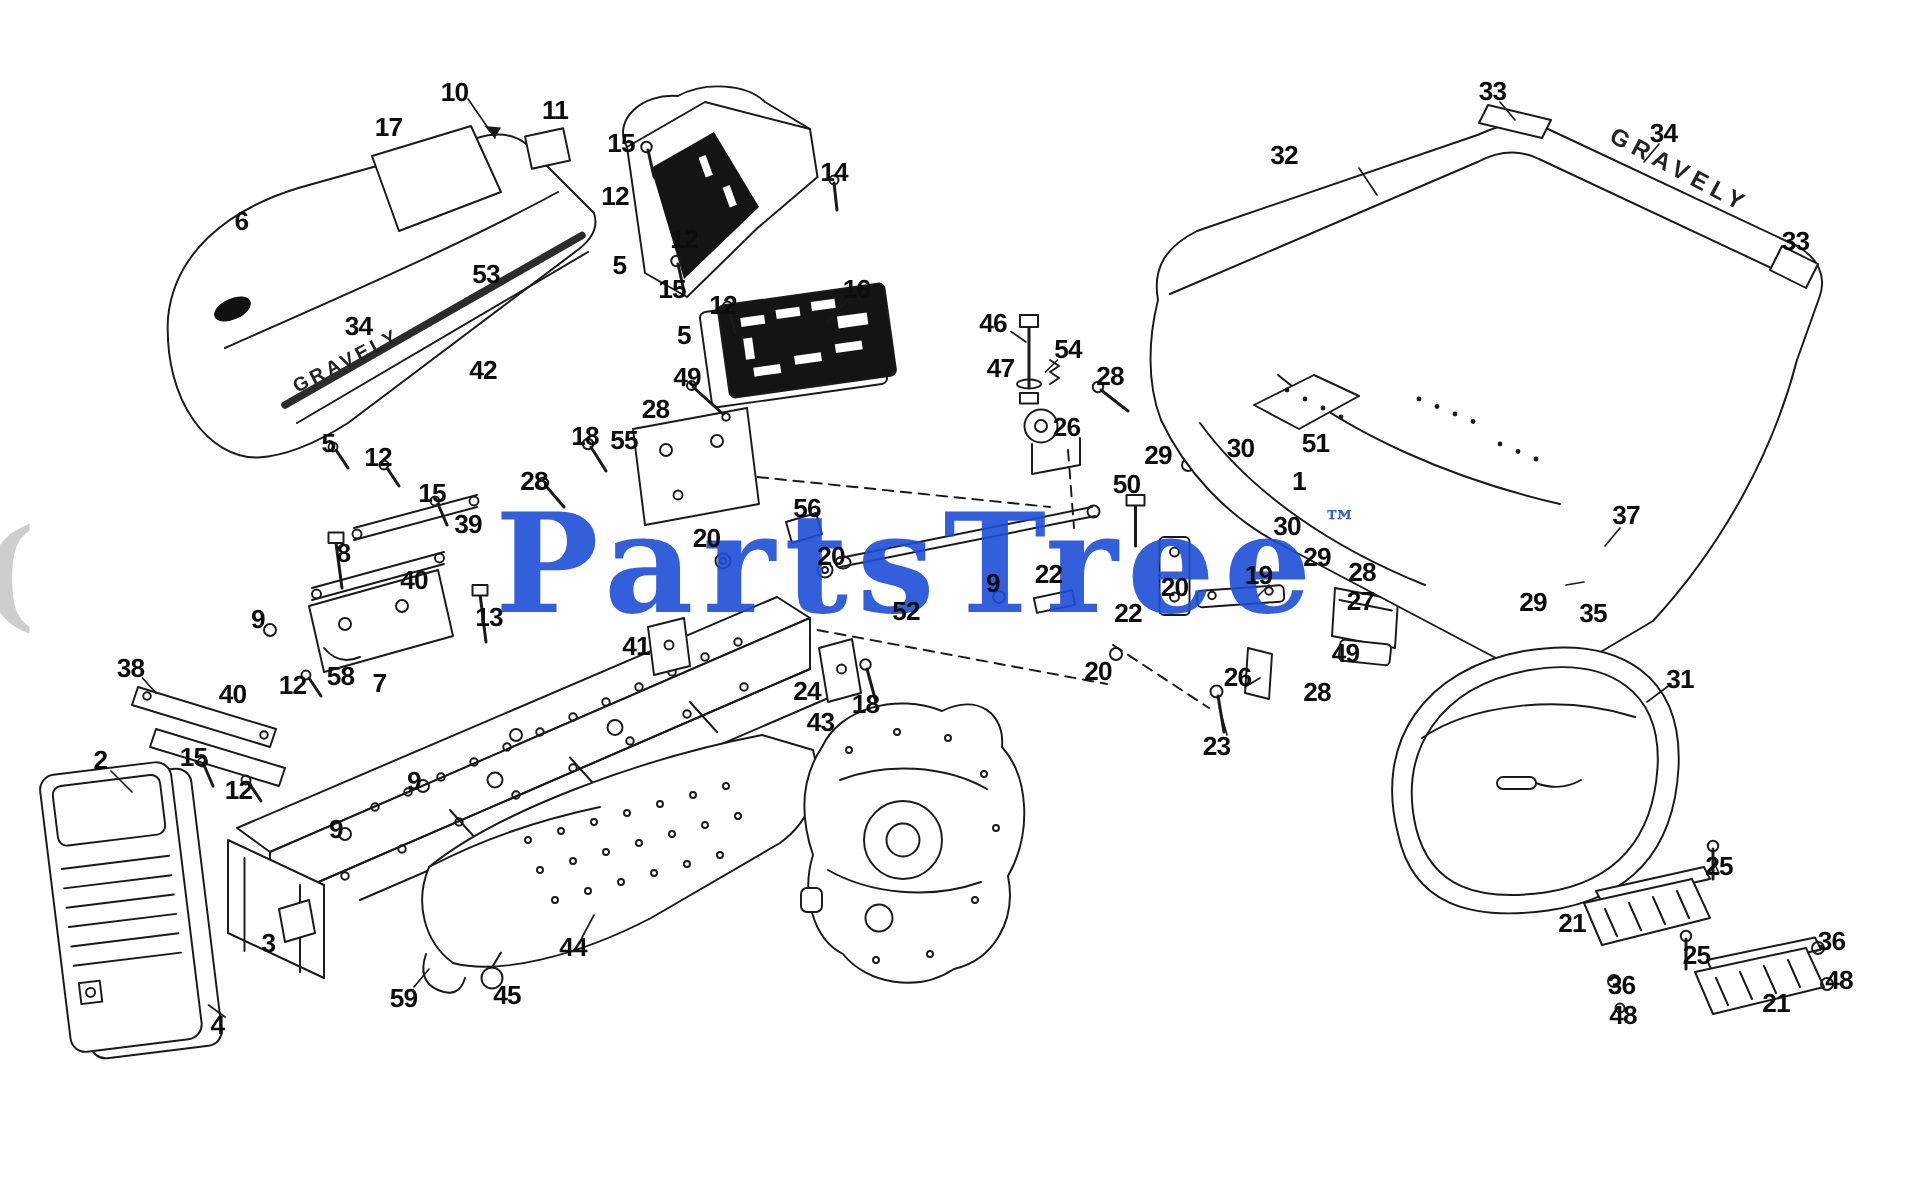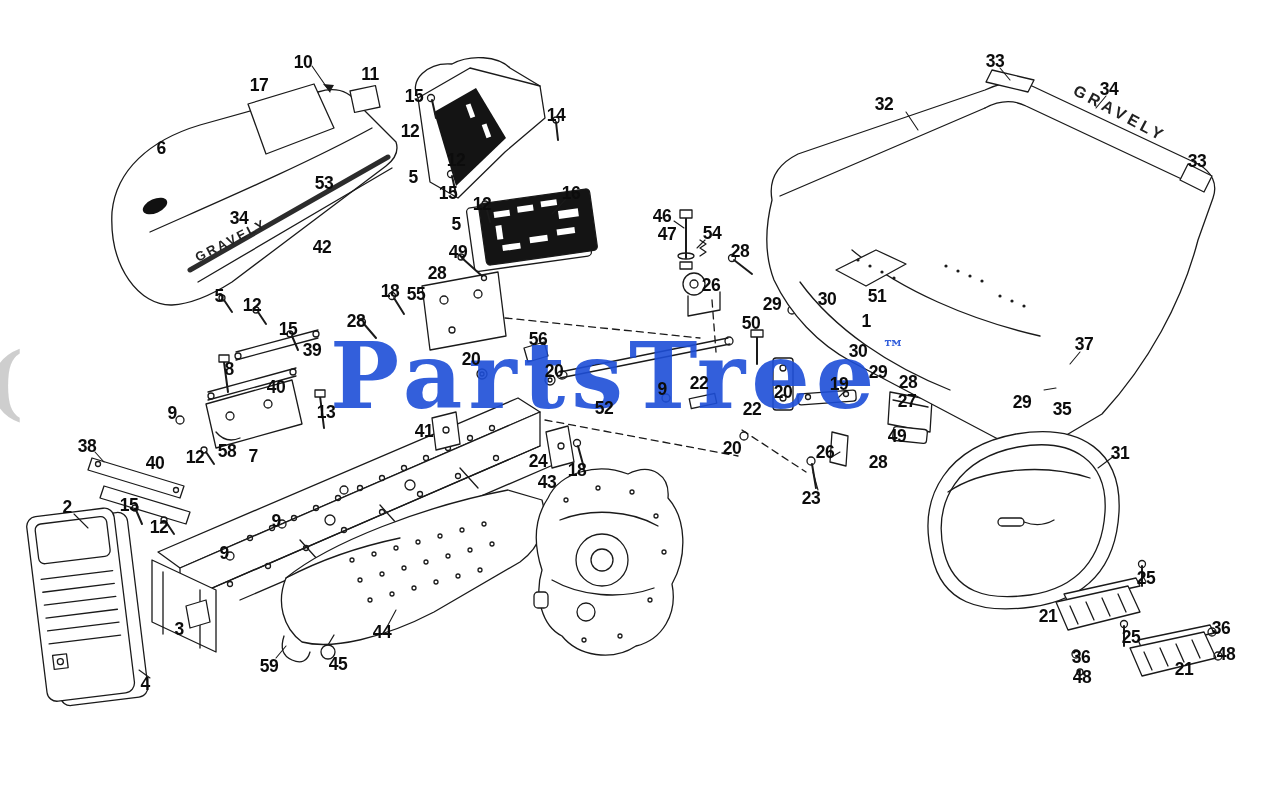--- a/index.html
+++ b/index.html
@@ -419,21 +419,21 @@
       <span class="callout" style="left: 538px; top: 461px; text-align: center;">24</span>
       <span class="callout" style="left: 577px; top: 470px;">18</span>
       <span class="callout" style="left: 547px; top: 482px;">43</span>
       <span class="callout" style="left: 471px; top: 359px;">20</span>
       <span class="callout" style="left: 538px; top: 339px;">56</span>
       <span class="callout" style="left: 554px; top: 371px;">20</span>
       <span class="callout" style="left: 604px; top: 408px;">52</span>
       <span class="callout" style="left: 662px; top: 389px;">9</span>
       <span class="callout" style="left: 699px; top: 383px;">22</span>
       <span class="callout" style="left: 662px; top: 216px;">46</span>
-      <span class="callout" style="left: 667px; top: 234px;">47</span>
+      <span class="callout" style="left: 667px; top: 246px;">47</span>
       <span class="callout" style="left: 712px; top: 233px;">54</span>
       <span class="callout" style="left: 740px; top: 251px;">28</span>
       <span class="callout" style="left: 711px; top: 285px;">26</span>
       <span class="callout" style="left: 772px; top: 304px;">29</span>
       <span class="callout" style="left: 827px; top: 299px;">30</span>
       <span class="callout" style="left: 877px; top: 296px;">51</span>
       <span class="callout" style="left: 866px; top: 321px;">1</span>
       <span class="callout" style="left: 751px; top: 323px;">50</span>
       <span class="callout" style="left: 858px; top: 351px;">30</span>
       <span class="callout" style="left: 878px; top: 372px;">29</span>
@@ -445,21 +445,21 @@
       <span class="callout" style="left: 897px; top: 436px;">49</span>
       <span class="callout" style="left: 732px; top: 448px;">20</span>
       <span class="callout" style="left: 825px; top: 452px;">26</span>
       <span class="callout" style="left: 878px; top: 462px;">28</span>
       <span class="callout" style="left: 811px; top: 498px;">23</span>
       <span class="callout" style="left: 1084px; top: 344px;">37</span>
       <span class="callout" style="left: 1062px; top: 385px; margin-top: 24px;">35</span>
       <span class="callout" style="left: 1022px; top: 402px;">29</span>
       <span class="callout" style="left: 995px; top: 61px;">33</span>
       <span class="callout" style="left: 1109px; top: 89px;">34</span>
-      <span class="callout" style="left: 884px; top: 104px;">32</span>
+      <span class="callout" style="left: 856px; top: 104px;">32</span>
       <span class="callout" style="left: 1197px; top: 161px;">33</span>
       <span class="callout" style="left: 1120px; top: 453px;">31</span>
       <span class="callout" style="left: 1146px; top: 578px;">25</span>
       <span class="callout" style="left: 1048px; top: 616px;">21</span>
       <span class="callout" style="left: 1131px; top: 637px;">25</span>
       <span class="callout" style="left: 1221px; top: 628px;">36</span>
       <span class="callout" style="left: 1226px; top: 654px;">48</span>
       <span class="callout" style="left: 1081px; top: 657px;">36</span>
       <span class="callout" style="left: 1082px; top: 677px;">48</span>
       <span class="callout" style="left: 1184px; top: 669px;">21</span>

